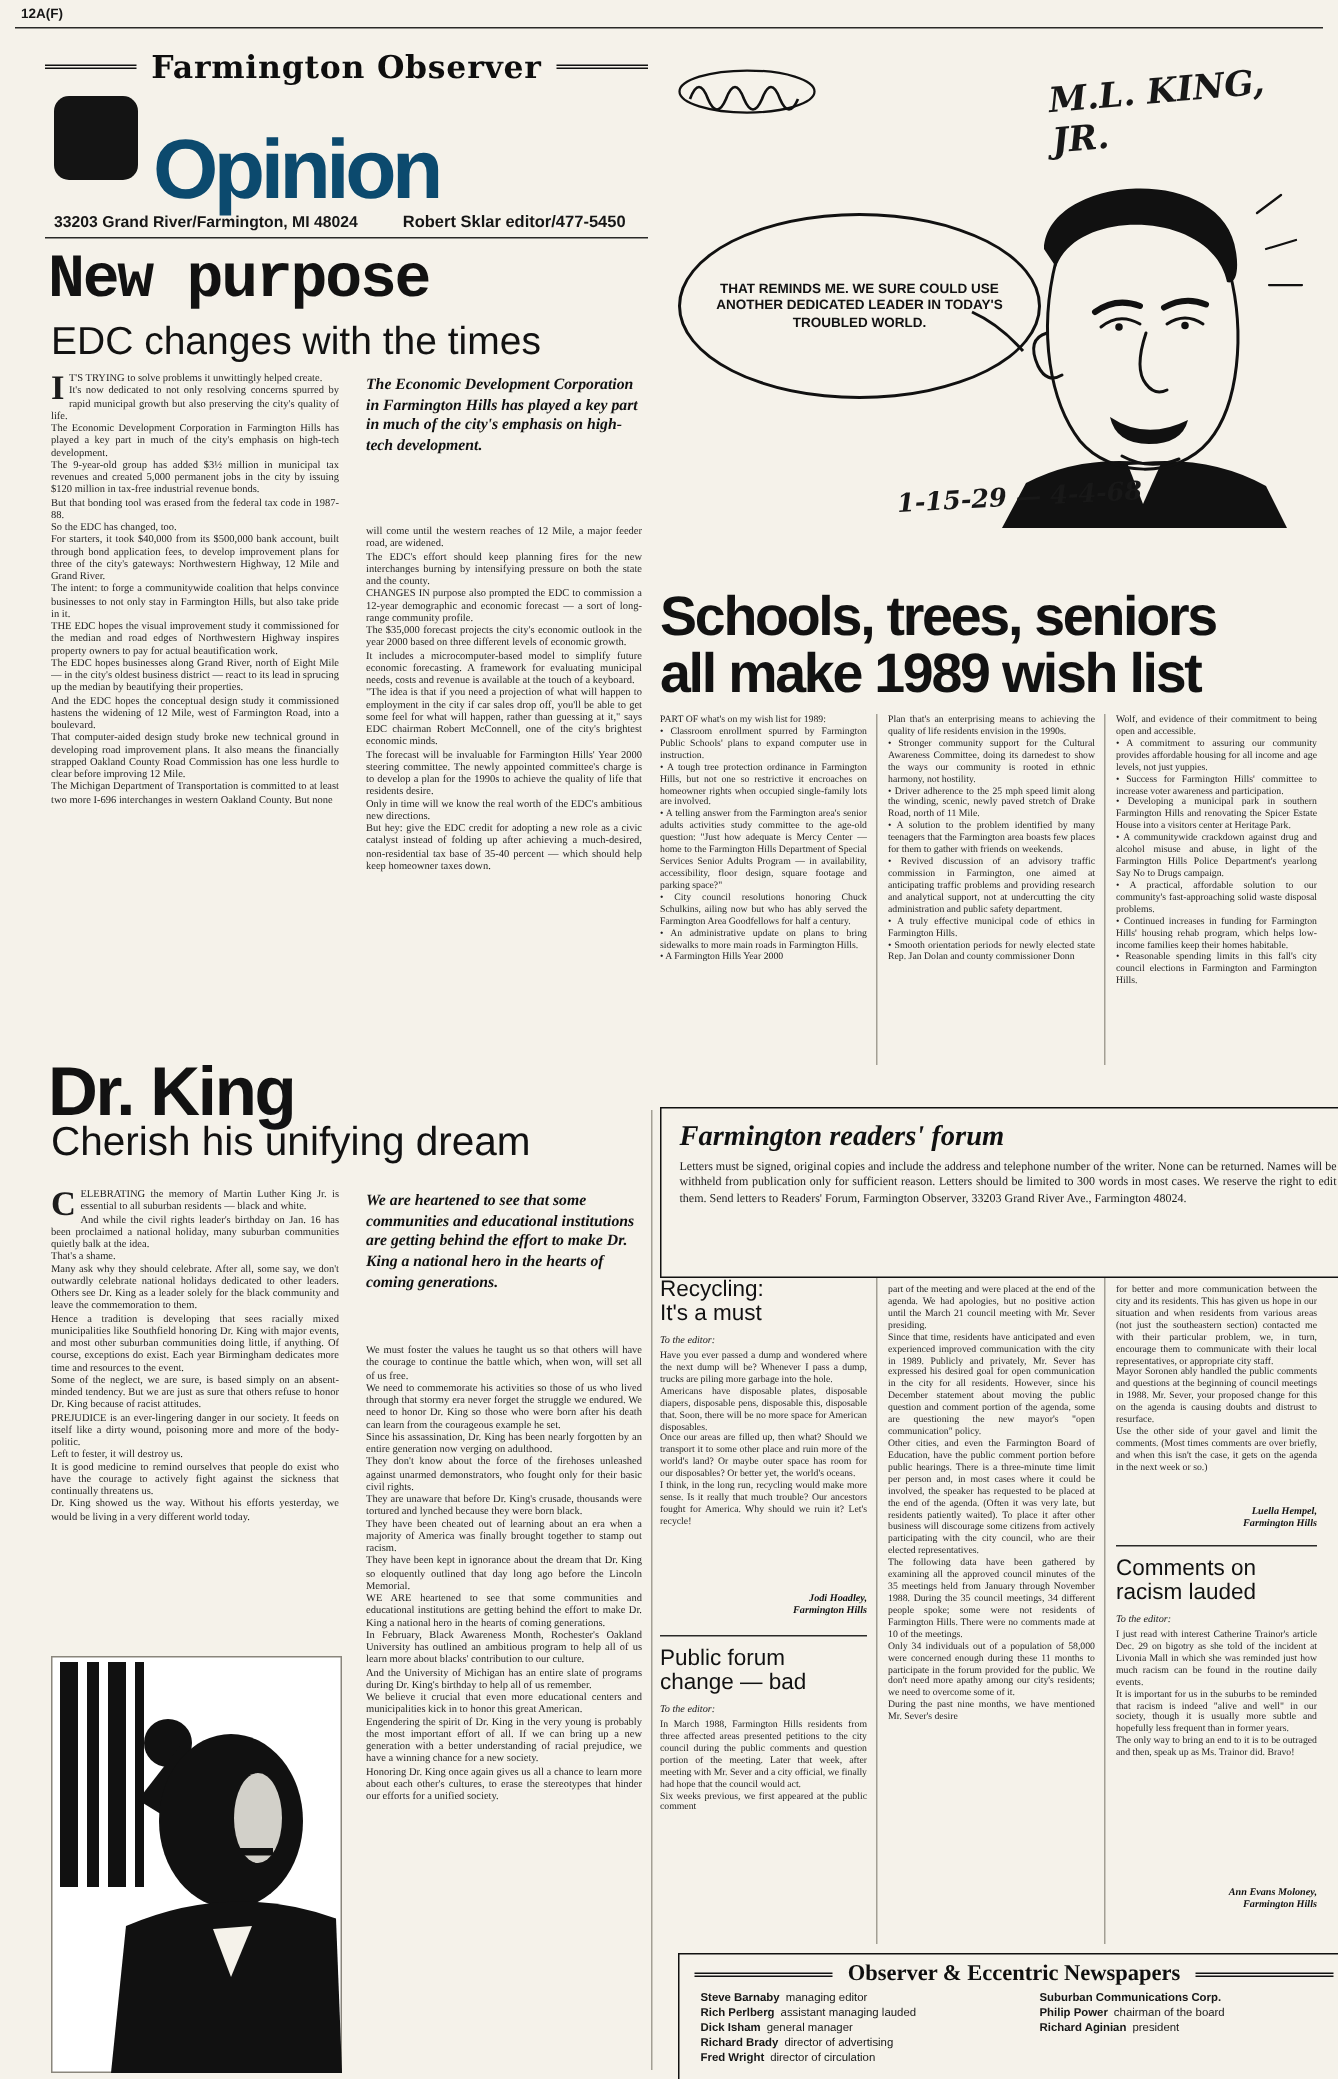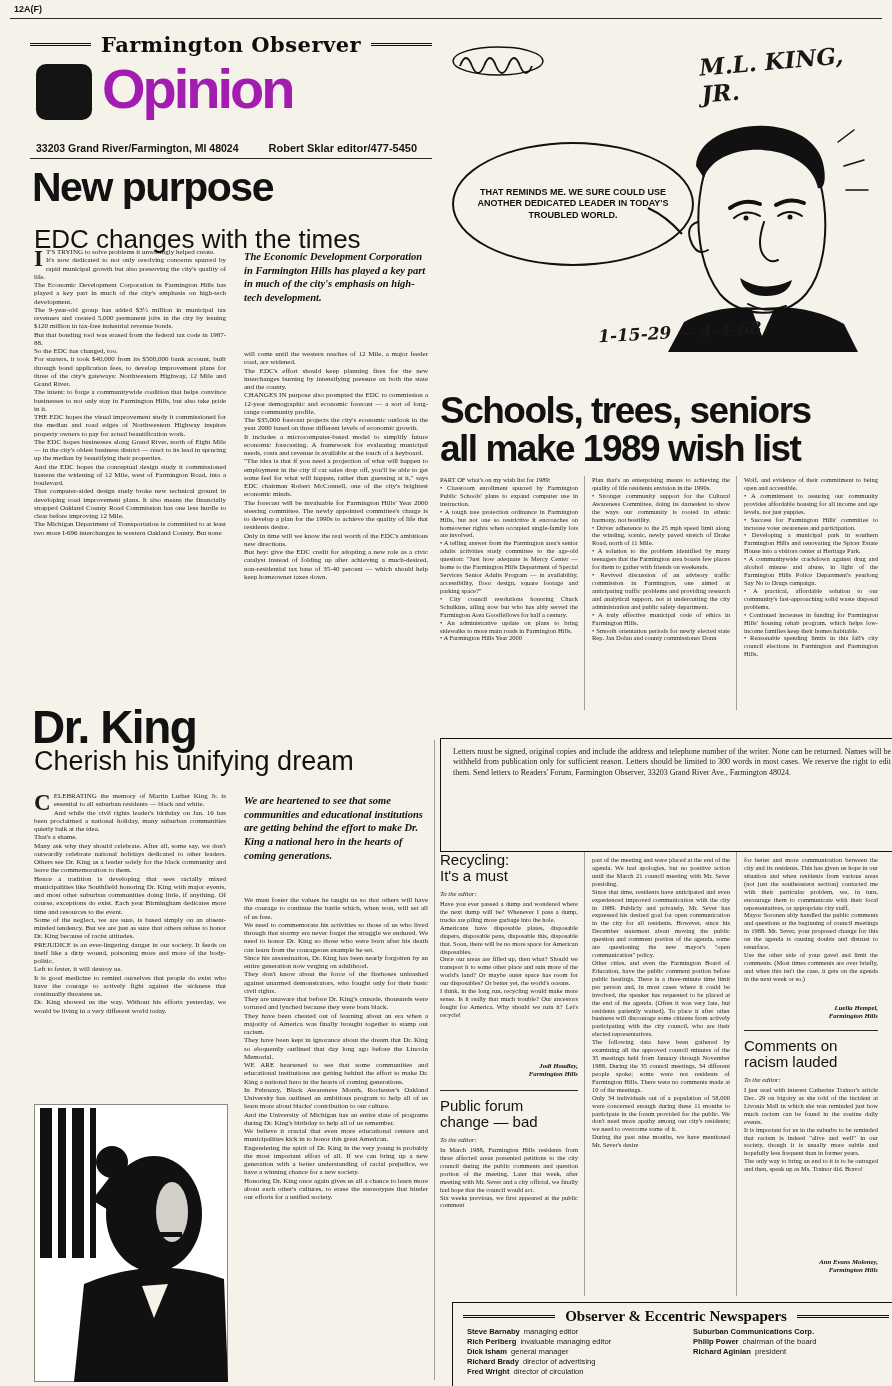--- a/index.html
+++ b/index.html
@@ -14,21 +14,21 @@
   .vline{border-left:1px solid #a39f94;}
   .headline{font-family:"Liberation Sans",sans-serif;font-weight:bold;letter-spacing:-1.5px;white-space:pre-line;color:#121212;}
   .subhead{font-family:"Liberation Sans",sans-serif;color:#121212;}
   .pullquote{font-style:italic;font-weight:bold;font-size:10.5px;line-height:1.3;color:#111;text-align:left;}
   .sig{font-weight:bold;font-style:italic;text-align:right;font-size:6.8px;line-height:1.25;white-space:pre-line;color:#111;}
   .letter-head{font-family:"Liberation Sans",sans-serif;font-size:15px;line-height:1.08;white-space:pre-line;color:#111;}
   .salut{font-style:italic;font-size:6.8px;color:#1c1c1c;}
   .masthead{display:flex;align-items:center;gap:10px;justify-content:flex-end;}
   .masthead::before,.masthead::after{content:"";flex:1;border-top:3px double #111;}
   .masthead .mh-title{font-family:"DejaVu Serif",serif;font-weight:bold;font-size:21px;letter-spacing:.5px;color:#0e0e0e;}
-  .opinion-word{font-family:"Liberation Sans",sans-serif;font-weight:bold;font-size:56px;letter-spacing:-3px;color:#a21caf;}
+  .opinion-word{font-family:"Liberation Sans",sans-serif;font-weight:bold;font-size:56px;letter-spacing:-3px;color:#0c4a6e;margin-top:24px;}
   .opinion-square{background:#141414;border-radius:10px;}
   .addr{font-family:"Liberation Sans",sans-serif;font-weight:bold;}
   .bubble{border:2px solid #111;border-radius:50%;display:flex;align-items:center;justify-content:center;
           text-align:center;padding:10px 20px;font-family:"Liberation Sans",sans-serif;font-weight:bold;
           font-size:9px;line-height:1.25;color:#111;background:#f5f2ea;}
   .hand{font-family:"DejaVu Serif",serif;font-style:italic;font-weight:bold;color:#181818;}
   .forum-box{border:1px solid #111;padding:8px 12px;background:#f5f2ea;}
   .forum-title{font-style:italic;font-weight:bold;font-size:19px;color:#111;margin-bottom:4px;}
   .forum-text{font-size:8px;line-height:1.3;text-align:justify;color:#1c1c1c;}
   .footer-box{border:1.5px solid #111;padding:5px 10px;background:#f5f2ea;}
@@ -51,22 +51,22 @@
   </div>
 
   <div class="abs opinion-square" style="left:36px;top:64px;width:56px;height:56px;"></div>
   <div class="abs opinion-word" style="left:102px;top:56px;">Opinion</div>
   <div class="abs" style="left:36px;top:138px;width:396px;">
     <span class="addr" style="font-size:10.5px;">33203 Grand River/Farmington, MI 48024</span>
     <span class="addr" style="font-size:11px;margin-left:26px;">Robert Sklar editor/477-5450</span>
   </div>
   <div class="abs hline" style="left:30px;top:158px;width:402px;"></div>
 
-  <div class="abs headline" style="left:32px;top:164px;font-size:41px;">New purpose</div>
-  <div class="abs subhead" style="left:34px;top:212px;font-size:26px;margin-top:12px;">EDC changes with the times</div>
+  <div class="abs headline" style="left:32px;top:164px;font-size:41px;font-family:Liberation Mono, monospace;">New purpose</div>
+  <div class="abs subhead" style="left:34px;top:212px;font-size:26px;">EDC changes with the times</div>
   <div class="abs body-text dropcap" style="left:34px;top:248px;width:192px;height:450px;">IT'S TRYING to solve problems it unwittingly helped create.
 It's now dedicated to not only resolving concerns spurred by rapid municipal growth but also preserving the city's quality of life.
 The Economic Development Corporation in Farmington Hills has played a key part in much of the city's emphasis on high-tech development.
 The 9-year-old group has added $3½ million in municipal tax revenues and created 5,000 permanent jobs in the city by issuing $120 million in tax-free industrial revenue bonds.
 But that bonding tool was erased from the federal tax code in 1987-88.
 So the EDC has changed, too.
 For starters, it took $40,000 from its $500,000 bank account, built through bond application fees, to develop improvement plans for three of the city's gateways: Northwestern Highway, 12 Mile and Grand River.
 The intent: to forge a communitywide coalition that helps convince businesses to not only stay in Farmington Hills, but also take pride in it.
 THE EDC hopes the visual improvement study it commissioned for the median and road edges of Northwestern Highway inspires property owners to pay for actual beautification work.
 The EDC hopes businesses along Grand River, north of Eight Mile — in the city's oldest business district — react to its lead in sprucing up the median by beautifying their properties.
@@ -179,20 +179,21 @@
     <ellipse cx="120" cy="110" rx="48" ry="58" fill="#111"></ellipse>
     <ellipse cx="138" cy="108" rx="16" ry="30" fill="#f5f2ea" opacity="0.85"></ellipse>
     <rect x="126" y="128" width="22" height="5" fill="#111"></rect>
     <path d="M50,180 Q120,150 190,175 L194,278 L40,278 Z" fill="#111"></path>
     <polygon points="108,182 120,214 134,180" fill="#f5f2ea"></polygon>
   </svg>
 
   <div class="abs vline" style="left:434px;top:740px;height:640px;"></div>
 
   <div class="abs forum-box" style="left:440px;top:738px;width:438px;height:96px;">
+    <div class="forum-title">Farmington readers' forum</div>
     <div class="forum-text">Letters must be signed, original copies and include the address and telephone number of the writer. None can be returned. Names will be withheld from publication only for sufficient reason. Letters should be limited to 300 words in most cases. We reserve the right to edit them. Send letters to Readers' Forum, Farmington Observer, 33203 Grand River Ave., Farmington 48024.</div>
   </div>
 
   <div class="abs letter-head" style="left:440px;top:852px;width:138px;">Recycling:
 It's a must</div>
   <div class="abs salut" style="left:440px;top:890px;">To the editor:</div>
   <div class="abs small-text" style="left:440px;top:900px;width:138px;height:168px;">Have you ever passed a dump and wondered where the next dump will be? Whenever I pass a dump, trucks are piling more garbage into the hole.
 Americans have disposable plates, disposable diapers, disposable pens, disposable this, disposable that. Soon, there will be no more space for American disposables.
 Once our areas are filled up, then what? Should we transport it to some other place and ruin more of the world's land? Or maybe outer space has room for our disposables? Or better yet, the world's oceans.
 I think, in the long run, recycling would make more sense. Is it really that much trouble? Our ancestors fought for America. Why should we ruin it? Let's recycle!</div>
@@ -229,21 +230,21 @@
 
   <div class="abs vline" style="left:584px;top:852px;height:444px;"></div>
   <div class="abs vline" style="left:736px;top:852px;height:444px;"></div>
 
   <div class="abs footer-box" style="left:452px;top:1302px;width:426px;height:78px;">
     <div class="footer-title">
       <span>Observer &amp; Eccentric Newspapers</span>
     </div>
     <div style="position:absolute;left:14px;top:24px;">
       <div class="staff-row"><b>Steve Barnaby</b><span>managing editor</span></div>
-      <div class="staff-row"><b>Rich Perlberg</b><span>invaluable managing editor</span></div>
+      <div class="staff-row"><b>Rich Perlberg</b><span>assistant managing lauded</span></div>
       <div class="staff-row"><b>Dick Isham</b><span>general manager</span></div>
       <div class="staff-row"><b>Richard Brady</b><span>director of advertising</span></div>
       <div class="staff-row"><b>Fred Wright</b><span>director of circulation</span></div>
     </div>
     <div style="position:absolute;left:240px;top:24px;">
       <div class="staff-row"><b>Suburban Communications Corp.</b><span></span></div>
       <div class="staff-row"><b>Philip Power</b><span>chairman of the board</span></div>
       <div class="staff-row"><b>Richard Aginian</b><span>president</span></div>
     </div>
   </div>

